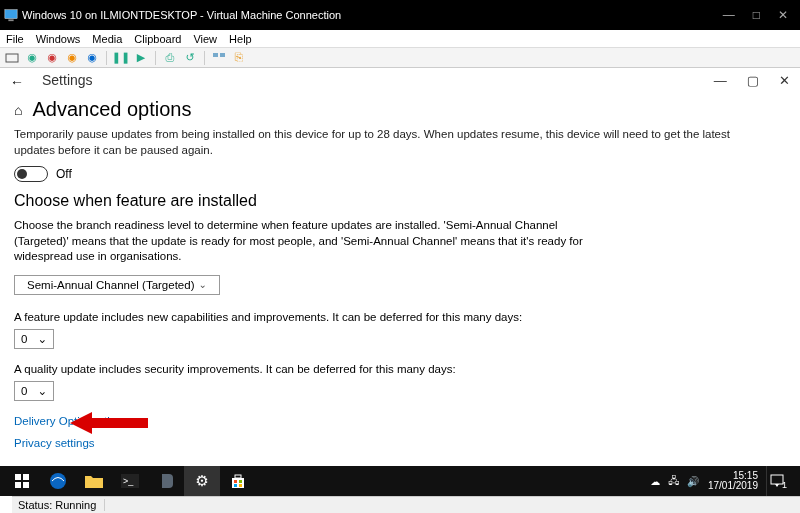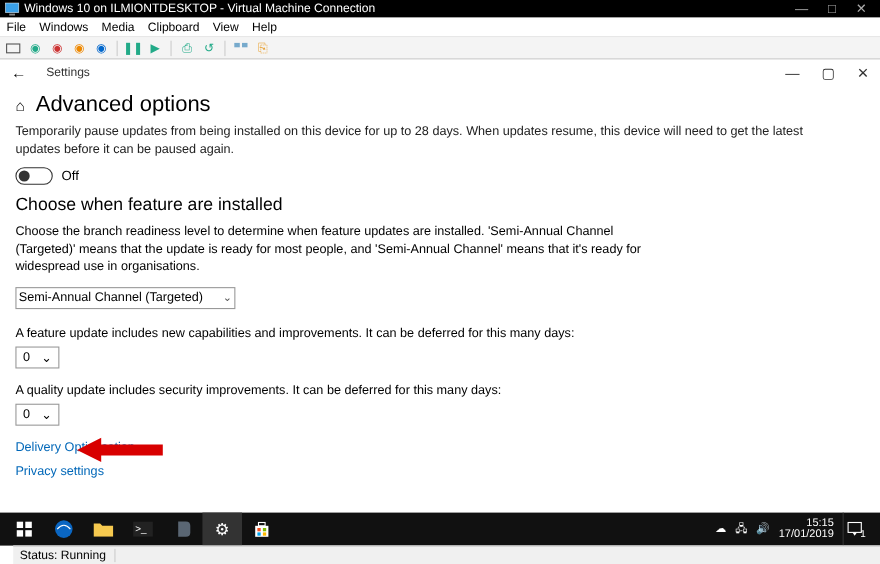--- a/index.html
+++ b/index.html
@@ -1,53 +1,53 @@
 <!DOCTYPE html>
 <html><head>
 <meta charset="utf-8">
 <style>
 * { box-sizing: border-box; margin: 0; padding: 0; }
 body { font-family: "Segoe UI", Arial, sans-serif; font-size: 12px; color: #000; background: #fff; width: 800px; height: 513px; overflow: hidden; position: relative; }
 
 
-.vm-titlebar { background: #000; color: #fff; height: 16px; display: flex; align-items: center; padding: 0 4px; font-size: 11px; }
+.vm-titlebar { background: #000; color: #fff; height: 30px; display: flex; align-items: center; padding: 0 4px; font-size: 11px; }
 .vm-titlebar .vm-icon { width: 14px; height: 14px; margin-right: 4px; display: inline-flex; }
 .vm-titlebar .title { flex: 1; }
 .vm-titlebar .winbtns { display: flex; gap: 18px; padding-right: 8px; color: #aaa; font-size: 12px; }
 .vm-titlebar .winbtns span { cursor: pointer; }
 
 
 .vm-menubar { background: #fff; height: 18px; display: flex; align-items: center; padding: 0 6px; gap: 12px; font-size: 11px; border-bottom: 1px solid #ddd; }
 .vm-menubar span { cursor: pointer; }
 
 
 .vm-toolbar { background: #f4f4f4; height: 20px; display: flex; align-items: center; padding: 0 4px; gap: 4px; border-bottom: 1px solid #ccc; }
 .vm-toolbar .tbtn { width: 16px; height: 16px; display: inline-flex; align-items: center; justify-content: center; font-size: 11px; cursor: pointer; }
 .vm-toolbar .sep { width: 1px; height: 14px; background: #ccc; margin: 0 2px; }
 
 
 .settings-hdr { height: 24px; display: flex; align-items: center; padding: 0 10px; }
 .settings-hdr .back { font-size: 14px; cursor: pointer; margin-right: 18px; }
-.settings-hdr .lbl { font-size: 11px; color: #333; }
+.settings-hdr .lbl { font-size: 14px; color: #333; }
 .settings-hdr .right { margin-left: auto; display: flex; gap: 20px; color: #333; font-size: 13px; }
 .settings-hdr .right span { cursor: pointer; }
 
 
 .content { padding: 6px 14px 0 14px; height: 382px; overflow: hidden; position: relative; }
 .page-title { display: flex; align-items: center; gap: 10px; margin-bottom: 6px; }
 .page-title .home { font-size: 14px; }
 .page-title h1 { font-size: 20px; font-weight: 400; }
 .desc { font-size: 11.5px; line-height: 1.35; color: #222; max-width: 720px; margin-bottom: 8px; }
 .toggle-row { display: flex; align-items: center; gap: 8px; margin-bottom: 10px; }
 .toggle { width: 34px; height: 16px; border: 1px solid #333; border-radius: 10px; position: relative; background: #fff; cursor: pointer; }
 .toggle .knob { width: 10px; height: 10px; background: #333; border-radius: 50%; position: absolute; top: 2px; left: 2px; }
 .pause-note { font-size: 11.5px; margin-bottom: 16px; }
 h2.section { font-size: 16px; font-weight: 400; margin-bottom: 8px; }
 .section-desc { font-size: 11.5px; line-height: 1.35; max-width: 600px; margin-bottom: 10px; }
-.select { border: 1px solid #999; padding: 3px 2px; font-size: 11.5px; display: inline-flex; align-items: center; gap: 18px; cursor: pointer; margin-bottom: 16px; background:#fff; }
+.select { border: 1px solid #999; padding: 3px 12px; font-size: 11.5px; display: inline-flex; align-items: center; gap: 4px; cursor: pointer; margin-bottom: 16px; background:#fff; }
 .select .chev { font-size: 10px; color: #555; }
 .field-label { font-size: 11.5px; margin-bottom: 6px; }
 .num-select { border: 1px solid #999; padding: 2px 6px; font-size: 11.5px; display: inline-flex; align-items: center; gap: 10px; cursor: pointer; margin-bottom: 14px; background:#fff; width:40px; justify-content:space-between; }
 .link { color: #0067b8; font-size: 11.5px; margin-bottom: 10px; cursor: pointer; display: block; }
 .arrow { position: absolute; left: 70px; top: 318px; }
 
 
 .taskbar { position: absolute; left:0; right:0; bottom: 17px; height: 30px; background: #111; display: flex; align-items: center; padding: 0 4px; color: #fff; }
 .taskbar .tbitem { width: 36px; height: 30px; display: inline-flex; align-items: center; justify-content: center; cursor: pointer; }
 .taskbar .tbitem.active { background: #333; }

